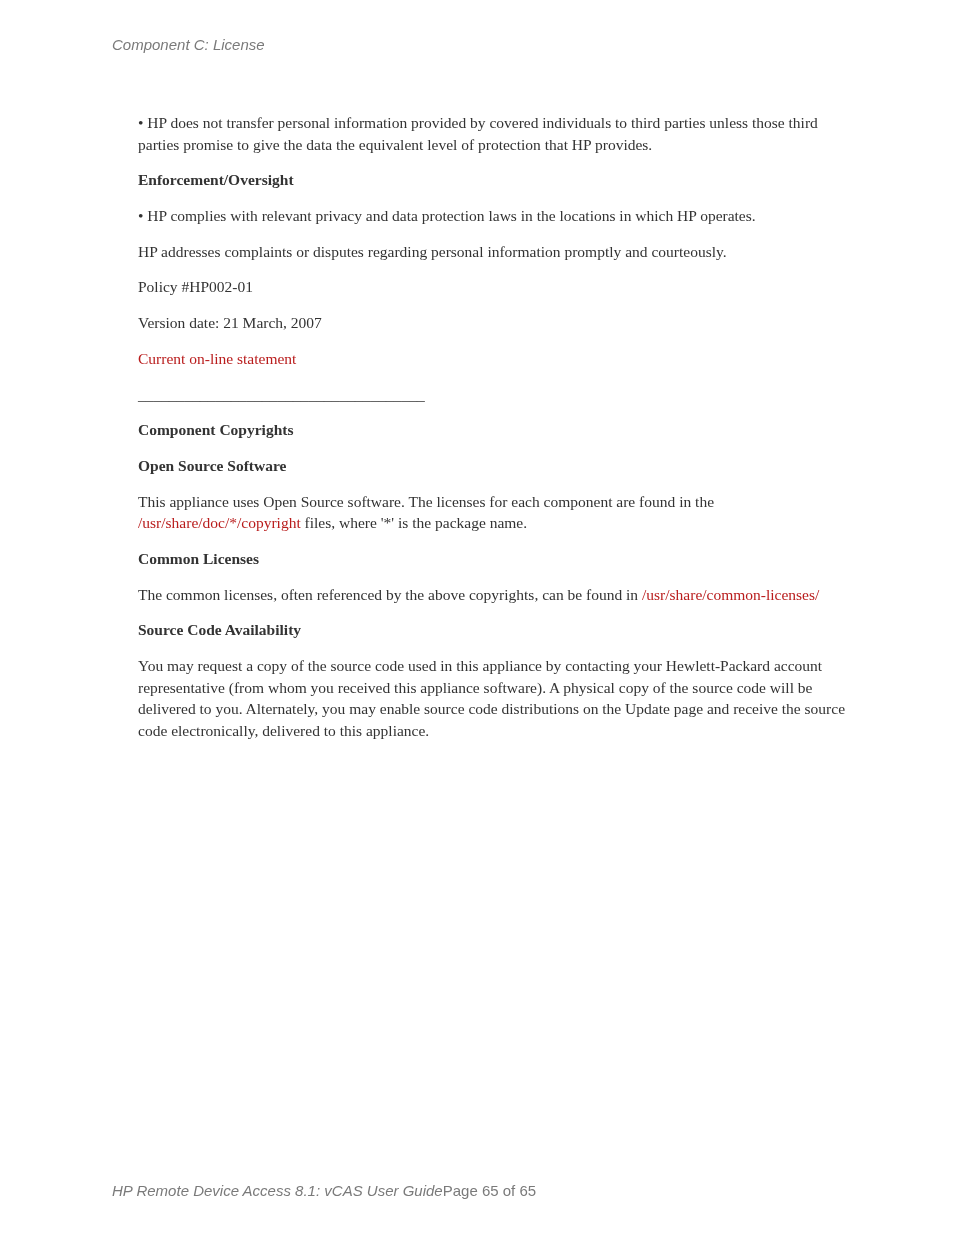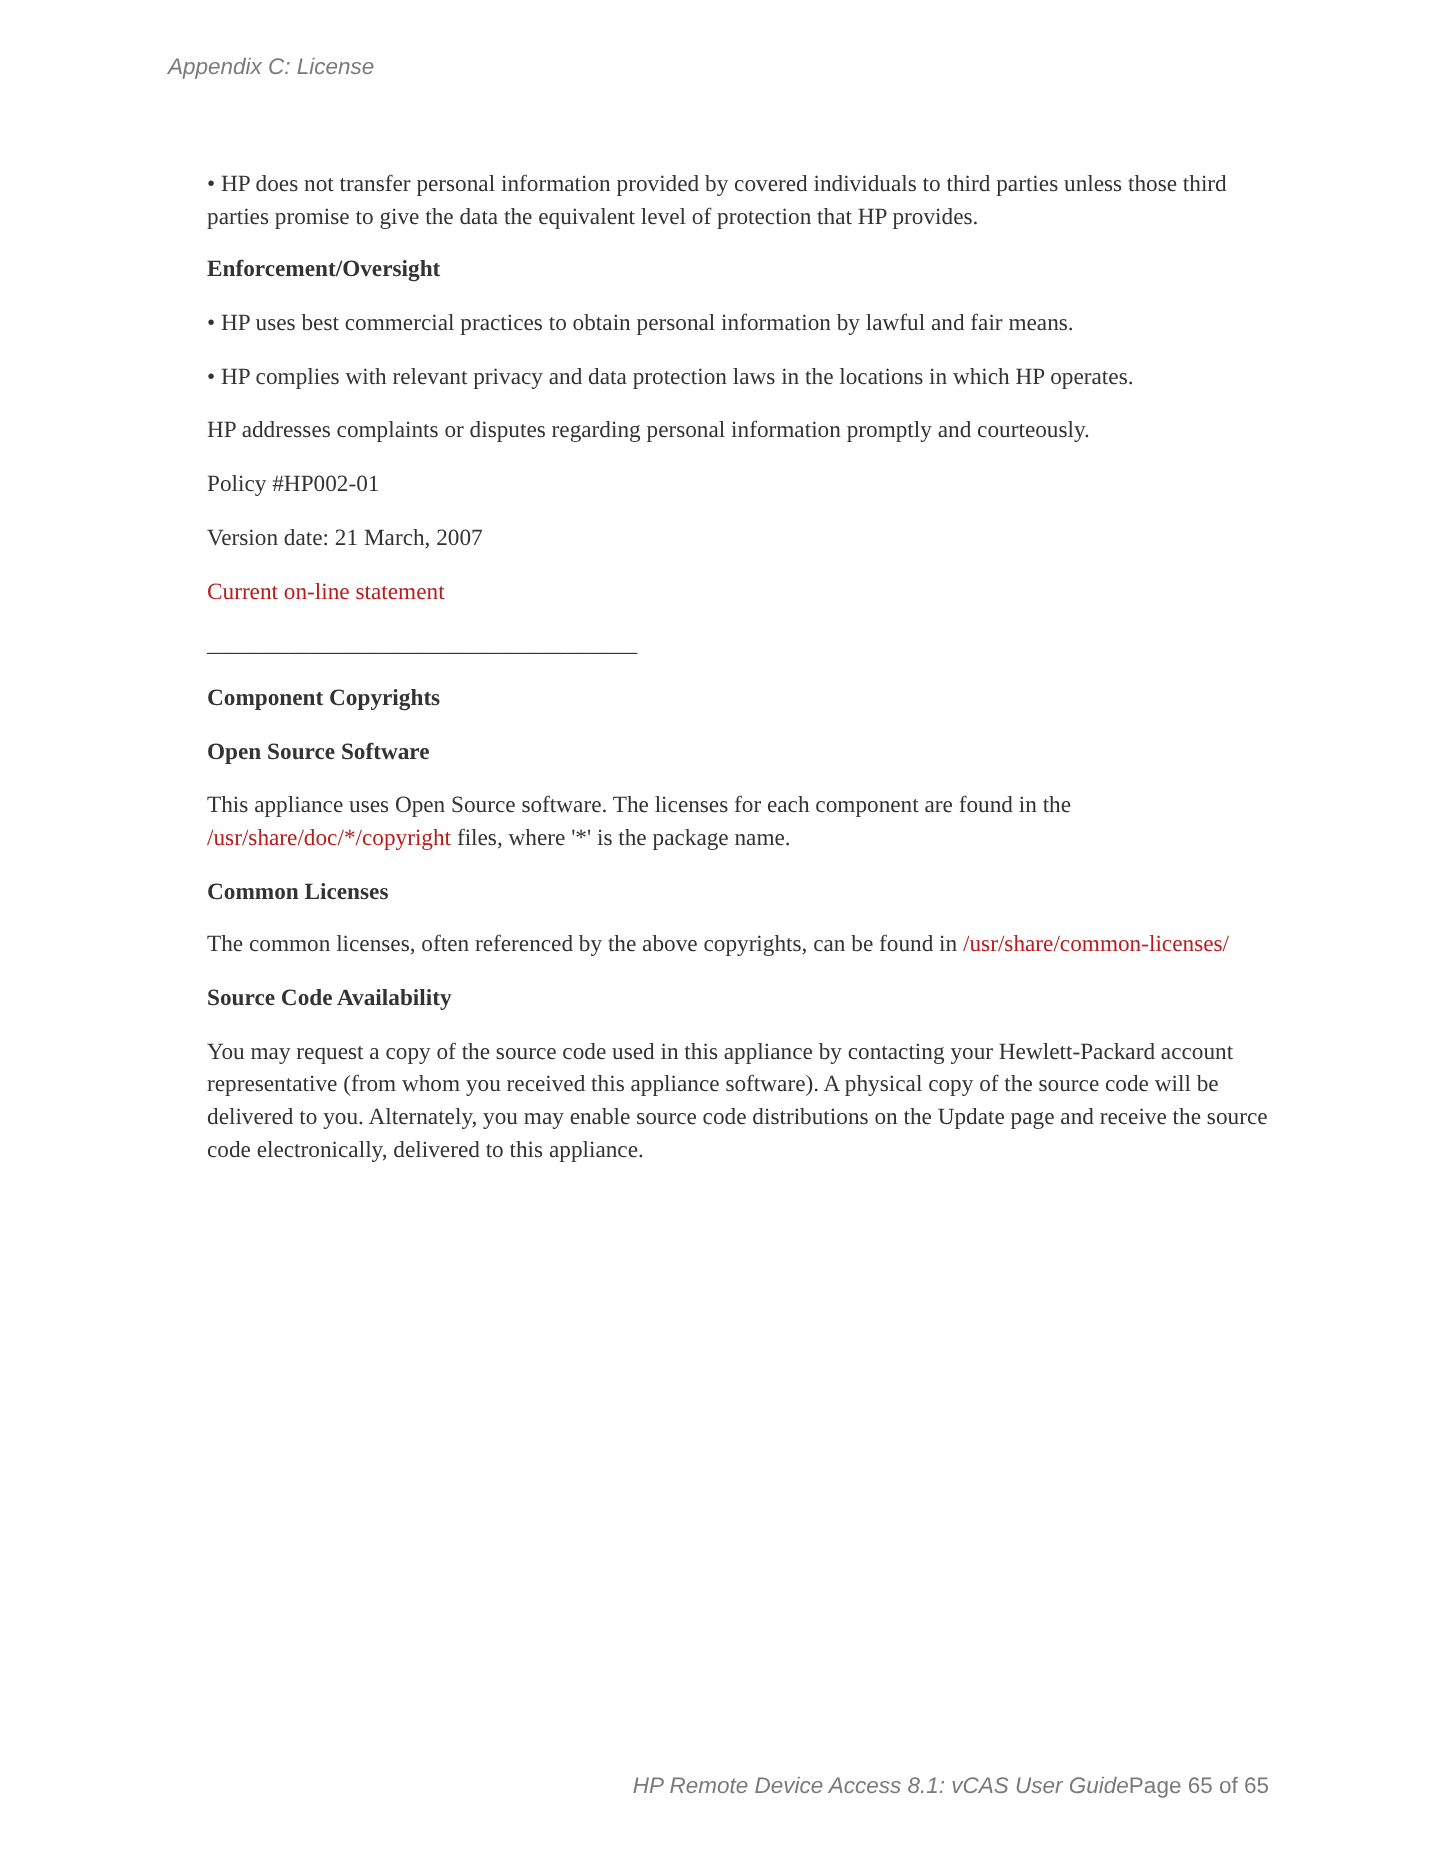--- a/index.html
+++ b/index.html
@@ -45,39 +45,38 @@
     .divider {
       margin-bottom: 14px;
       letter-spacing: 0;
     }
     .page-footer {
       position: absolute;
       bottom: 36px;
       left: 112px;
       right: 108px;
       display: flex;
-      justify-content: flex-end;
+      justify-content: flex-start;
       color: #7a7a7a;
       font-size: 15px;
     }
     .page-footer .doc-title {
       font-style: italic;
     }
   </style>
 </head>
 <body>
 
 <div class="page-header">
-  <span>Appendix C: License</span>
+  <span>Component C: License</span>
 </div>
 
 <div class="content">
   <p>• HP does not transfer personal information provided by covered individuals to third parties unless those third parties promise to give the data the equivalent level of protection that HP provides.</p>
   <p class="bold">Enforcement/Oversight</p>
-  <p>• HP uses best commercial practices to obtain personal information by lawful and fair means.</p>
   <p>• HP complies with relevant privacy and data protection laws in the locations in which HP operates.</p>
   <p>HP addresses complaints or disputes regarding personal information promptly and courteously.</p>
   <p>Policy #HP002-01</p>
   <p>Version date: 21 March, 2007</p>
   <p>
     <span class="link">Current on-line statement</span>
   </p>
   <p class="divider">_____________________________________</p>
   <p class="bold">Component Copyrights</p>
   <p class="bold">Open Source Software</p>

